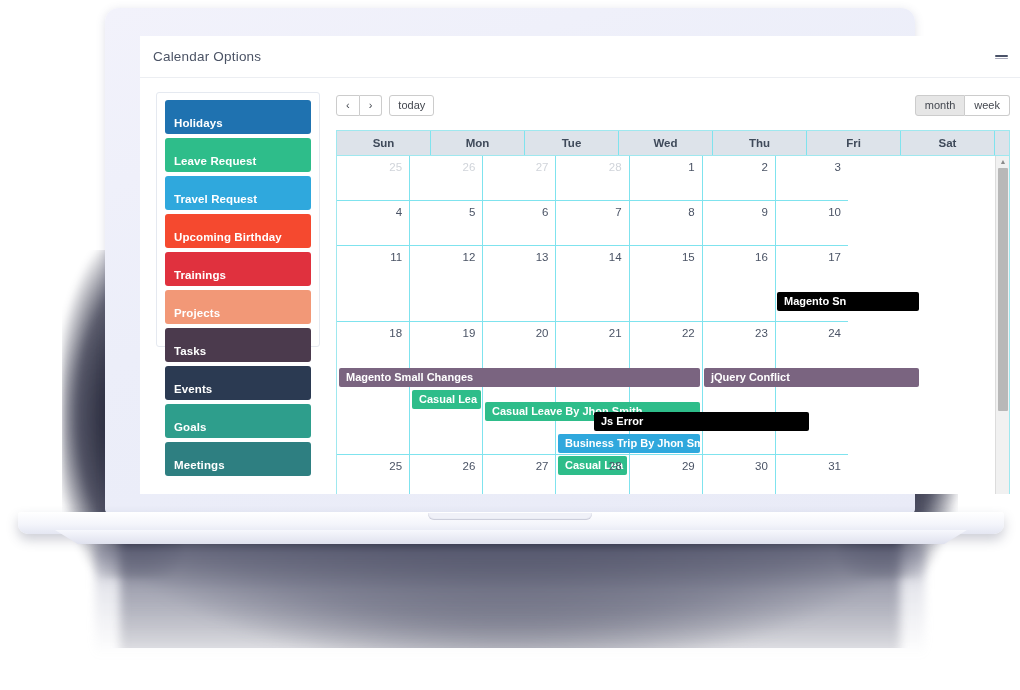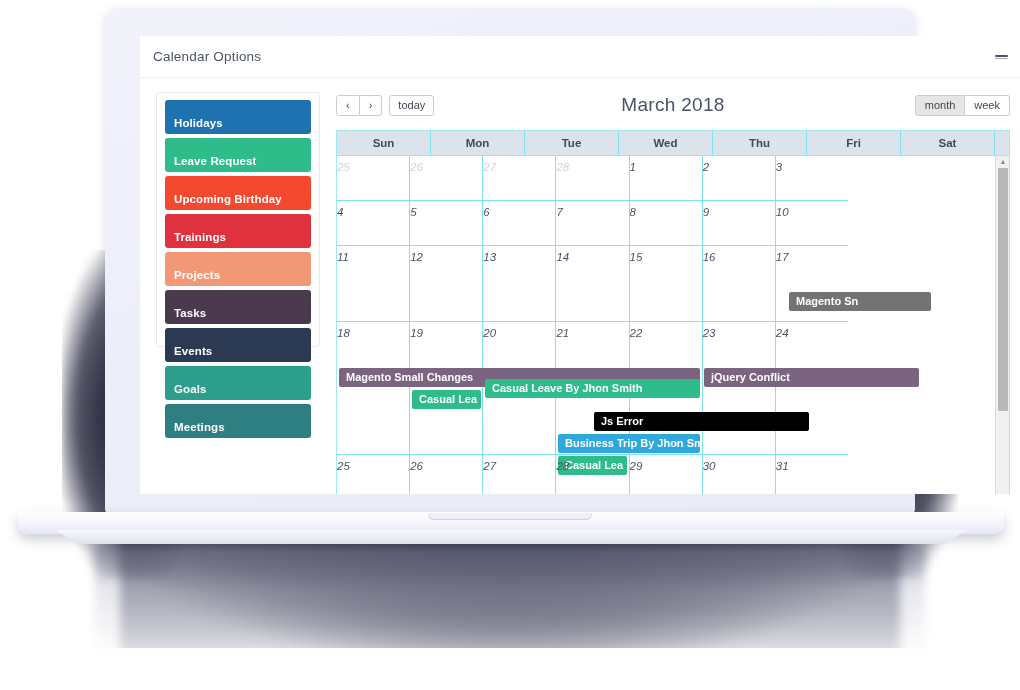--- a/index.html
+++ b/index.html
@@ -119,22 +119,22 @@
     padding:6px 0; border-right:1px solid #7fe3ee;
   }
   .head-cell:last-child { border-right:none; }
   .head-pad { width:14px; flex:0 0 14px; background:#dde3ea; }
 
   .scroller { position:absolute; inset:0; overflow:hidden; }
   .weeks { position:relative; width:511px; }
   .week { position:relative; border-bottom:1px solid #7fe3ee; }
   .daynums { display:flex; }
   .daynum {
-    flex:1 1 0; text-align:left; font-size:11.5px; color:#4a5365;
-    padding:5px 7px 2px 0; border-right:1px solid #7fe3ee; height:23px;font-style:italic;
+    flex:1 1 0; text-align:right; font-size:11.5px; color:#4a5365;
+    padding:5px 7px 2px 0; border-right:1px solid #7fe3ee; height:23px;
   }
   .daynum:last-child { border-right:none; }
   .daynum.other { color:#d0d4da; }
   .bg-cols { position:absolute; left:0; top:0; bottom:0; width:100%; display:flex; }
   .bg-col { flex:1 1 0; border-right:1px solid #7fe3ee; }
   .bg-col:last-child { border-right:none; }
   .ev-layer { position:relative; }
   .ev {
     position:absolute; height:19px; line-height:19px;
     color:#fff; font-size:11px; font-weight:bold;
@@ -181,38 +181,38 @@
           <u></u>
         </div>
     </div>
 
     <div class="card-body">
 
       <div class="sidebar">
 
       <div class="legend" style="background: rgb(31, 114, 176);">Holidays</div>
           <div class="legend" style="background: rgb(46, 189, 138);">Leave Request</div>
+          <div class="legend" style="background: rgb(47, 168, 221);">Travel Request</div>
           <div class="legend" style="background: rgb(245, 73, 47);">Upcoming Birthday</div>
           <div class="legend" style="background: rgb(224, 49, 62);">Trainings</div>
           <div class="legend" style="background: rgb(242, 152, 119);">Projects</div>
           <div class="legend" style="background: rgb(75, 58, 77);">Tasks</div>
           <div class="legend" style="background: rgb(43, 58, 82);">Events</div>
           <div class="legend" style="background: rgb(46, 158, 140);">Goals</div>
           <div class="legend" style="background: rgb(46, 127, 129);">Meetings</div>
         </div>
 
       <div class="cal">
 
         <div class="cal-toolbar">
           <div class="btn-grp">
             <button class="fcbtn l">‹</button>
             <button class="fcbtn mid r">›</button>
             <button class="fcbtn solo">today</button>
           </div>
-          <div class="cal-title">March 2018</div>
           <div class="view-grp">
             <button class="fcbtn l active">month</button>
             <button class="fcbtn mid r">week</button>
           </div>
         </div>
 
         <div class="head-row">
 
         <div class="head-cell">Sun</div>
             <div class="head-cell">Mon</div>
@@ -282,21 +282,21 @@
                   <div class="daynums">
                     <div class="daynum">11</div>
                     <div class="daynum">12</div>
                     <div class="daynum">13</div>
                     <div class="daynum">14</div>
                     <div class="daynum">15</div>
                     <div class="daynum">16</div>
                     <div class="daynum">17</div>
                   </div>
                   <div class="ev-layer">
-                    <div class="ev" style="background: #737373; left: 452px; width: 142px; top: 23px;">Magento Sn</div>
+                    <div class="ev" style="background: #000000; left: 440px; width: 142px; top: 23px;">Magento Sn</div>
                   </div>
                 </div>
                 <div class="week" style="height: 133px;">
                   <div class="bg-cols">
                     <div class="bg-col"></div>
                     <div class="bg-col"></div>
                     <div class="bg-col"></div>
                     <div class="bg-col"></div>
                     <div class="bg-col"></div>
                     <div class="bg-col"></div>
@@ -308,21 +308,21 @@
                     <div class="daynum">20</div>
                     <div class="daynum">21</div>
                     <div class="daynum">22</div>
                     <div class="daynum">23</div>
                     <div class="daynum">24</div>
                   </div>
                   <div class="ev-layer">
                     <div class="ev" style="background: rgb(122, 100, 128); left: 2px; width: 361px; top: 23px;">Magento Small Changes</div>
                     <div class="ev" style="background: rgb(122, 100, 128); left: 367px; width: 215px; top: 23px;">jQuery Conflict</div>
                     <div class="ev" style="background: rgb(46, 189, 138); left: 75px; width: 69px; top: 45px;">Casual Lea</div>
-                    <div class="ev" style="background: rgb(46, 189, 138); left: 148px; width: 215px; top: 34px;">Casual Leave By Jhon Smith</div>
+                    <div class="ev" style="background: rgb(46, 189, 138); left: 148px; width: 215px; top: 57px;">Casual Leave By Jhon Smith</div>
                     <div class="ev" style="background: #000000; left: 221px; width: 215px; top: 67px; margin-left: 36px;">Js Error</div>
                     <div class="ev" style="background: rgb(47, 168, 221); left: 221px; width: 142px; top: 89px;">Business Trip By Jhon Smith</div>
                     <div class="ev" style="background: rgb(46, 189, 138); left: 221px; width: 69px; top: 111px;">Casual Lea</div>
                     <div class="ev" style="background: rgb(242, 152, 119); left: 294px; width: 215px; top: 111px; margin-top: 46px;">HRM Module</div>
                   </div>
                 </div>
                 <div class="week" style="height: 73px;">
                   <div class="bg-cols">
                     <div class="bg-col"></div>
                     <div class="bg-col"></div>

